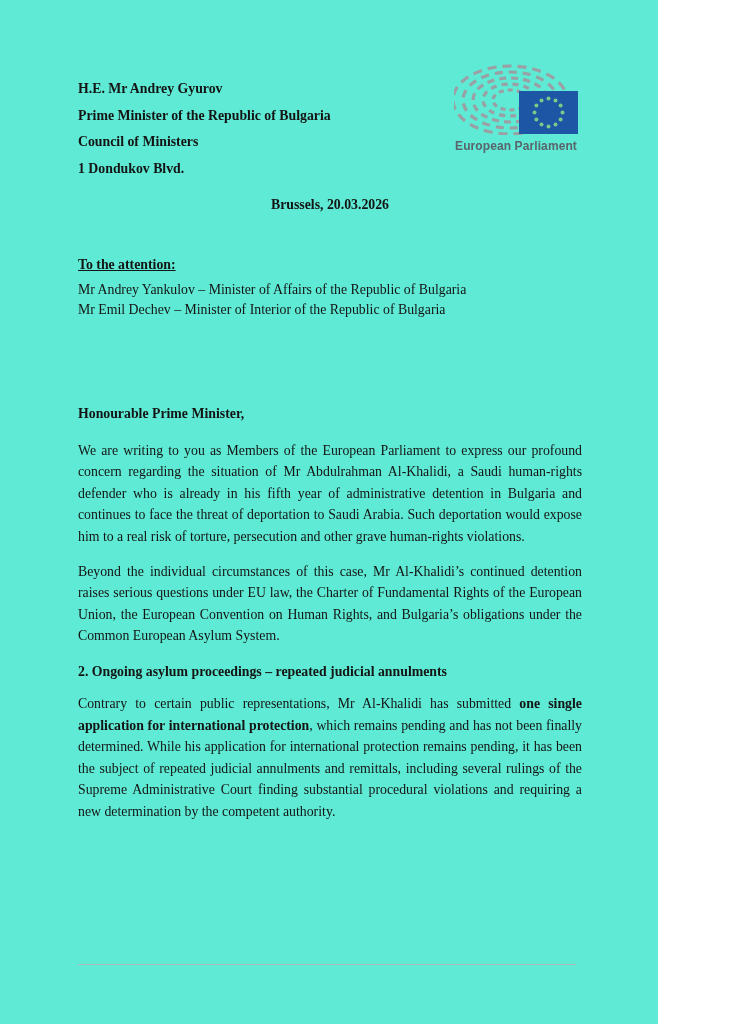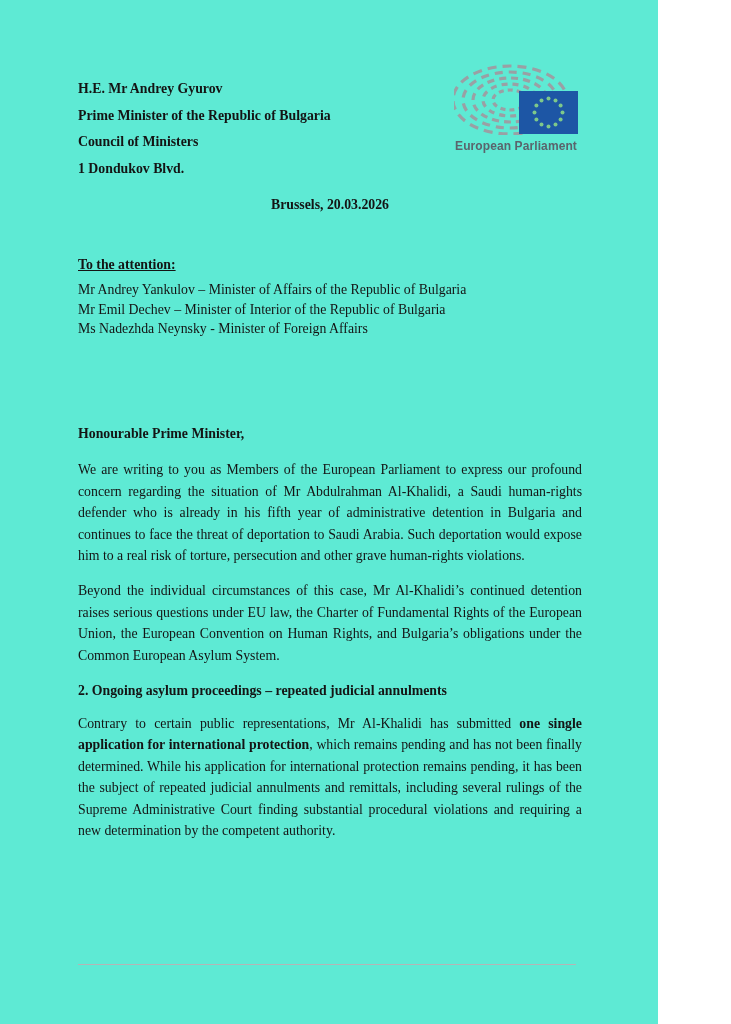--- a/index.html
+++ b/index.html
@@ -132,21 +132,20 @@
       <div>Council of Ministers</div>
       <div>1 Dondukov Blvd.</div>
     </div>
 
     <div class="dateline">Brussels, 20.03.2026</div>
 
     <div class="attention-heading">To the attention:</div>
     <div class="attention-list">
       <div>Mr Andrey Yankulov – Minister of Affairs of the Republic of Bulgaria</div>
       <div>Mr Emil Dechev – Minister of Interior of the Republic of Bulgaria</div>
-      <div>Ms Nadezhda Neynsky - Minister of Foreign Affairs</div>
     </div>
 
     <div class="salutation">Honourable Prime Minister,</div>
 
     <p class="para first">We are writing to you as Members of the European Parliament to express our profound concern regarding the situation of Mr Abdulrahman Al-Khalidi, a Saudi human-rights defender who is already in his fifth year of administrative detention in Bulgaria and continues to face the threat of deportation to Saudi Arabia. Such deportation would expose him to a real risk of torture, persecution and other grave human-rights violations.</p>
 
     <p class="para">Beyond the individual circumstances of this case, Mr Al-Khalidi’s continued detention raises serious questions under EU law, the Charter of Fundamental Rights of the European Union, the European Convention on Human Rights, and Bulgaria’s obligations under the Common European Asylum System.</p>
 
     <div class="section-heading">2. Ongoing asylum proceedings – repeated judicial annulments</div>
 

